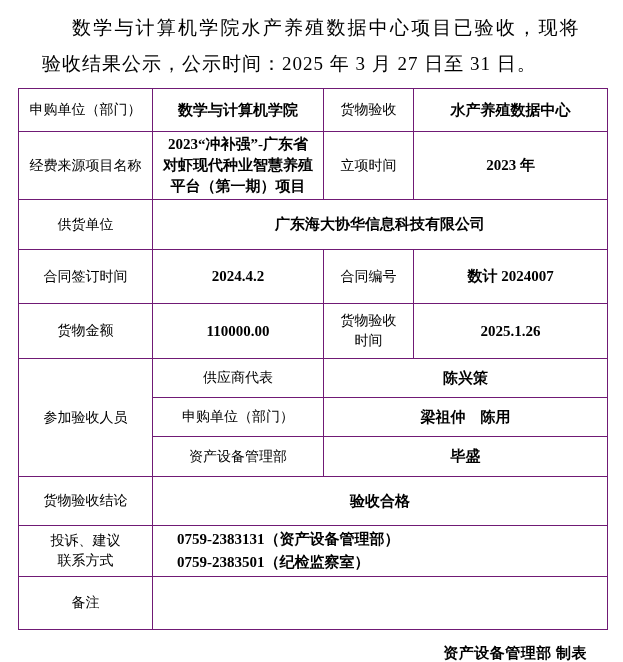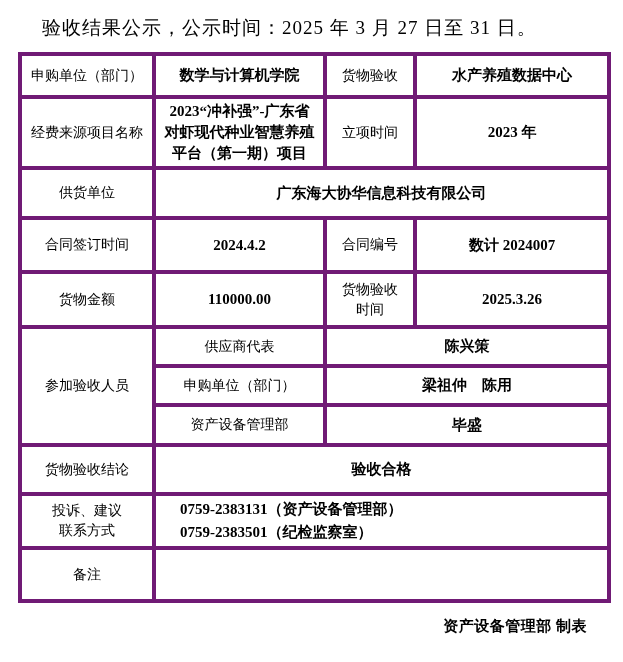--- a/index.html
+++ b/index.html
@@ -29,21 +29,21 @@
   .notice .line2 {
     letter-spacing: 1px;
   }
   table.acceptance {
     border-collapse: collapse;
     table-layout: fixed;
     margin-left: 18px;
     width: 589px;
   }
   table.acceptance td {
-    border: 4px solid #701a75;
+    border: 1px solid #701a75;
     text-align: center;
     vertical-align: middle;
     white-space: pre-line;
     padding: 2px 4px;
     overflow: hidden;
   }
   td.label {
     font-size: 14px;
     font-weight: normal;
     line-height: 20px;
@@ -67,20 +67,21 @@
     font-weight: bold;
     letter-spacing: 0.5px;
   }
 </style>
 </head>
 <body>
 
 <div class="page">
 
   <div class="notice">
+    <div class="line1">数学与计算机学院水产养殖数据中心项目已验收，现将</div>
     <div class="line2">验收结果公示，公示时间：2025 年 3 月 27 日至 31 日。</div>
   </div>
 
   <table class="acceptance">
     <colgroup>
       <col style="width:134px">
       <col style="width:171px">
       <col style="width:90px">
       <col style="width:194px">
     </colgroup>
@@ -107,21 +108,21 @@
         <td class="label">合同签订时间</td>
         <td class="value">2024.4.2</td>
         <td class="label">合同编号</td>
         <td class="value">数计 2024007</td>
       </tr>
       <tr style="height:55px">
         <td class="label">货物金额</td>
         <td class="value">110000.00</td>
         <td class="label">货物验收
 时间</td>
-        <td class="value">2025.3.26</td>
+        <td class="value">2025.1.26</td>
       </tr>
       <tr style="height:39px">
         <td class="label" rowspan="3">参加验收人员</td>
         <td class="label">供应商代表</td>
         <td class="value" colspan="2">陈兴策</td>
       </tr>
       <tr style="height:39px">
         <td class="label">申购单位（部门）</td>
         <td class="value" colspan="2">梁祖仲　陈用</td>
       </tr>

